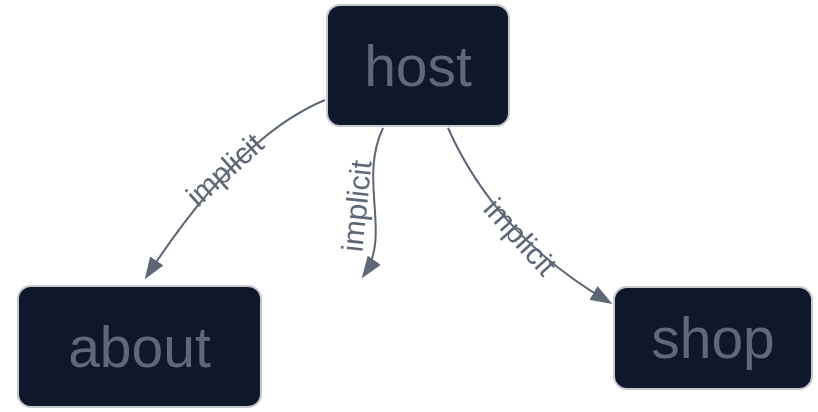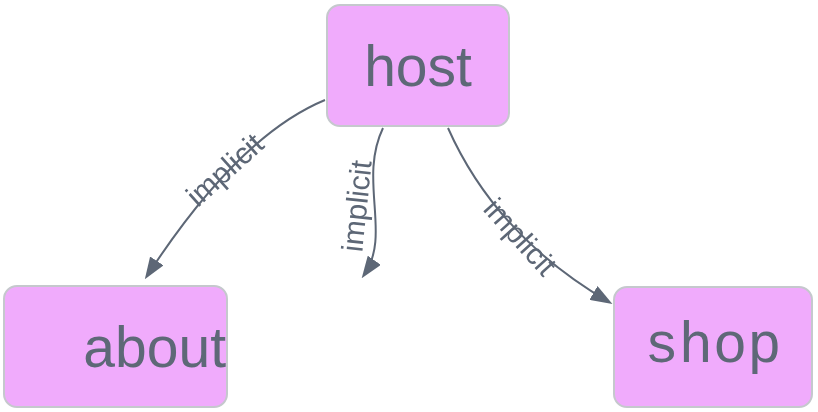--- a/index.html
+++ b/index.html
@@ -23,34 +23,34 @@
     height: 412px;
   }
   .edge {
     fill: none;
     stroke: #5d6776;
     stroke-width: 2;
   }
   .node {
     position: absolute;
     box-sizing: border-box;
-    background: #f0abfc;
+    background: #0f172a;
     border: 2px solid #c5c8cd;
     border-radius: 14px;
     display: flex;
     align-items: center;
     justify-content: center;
     font-size: 57px;
     color: #5e6877;
     cursor: pointer;
   }
   .node-host  { left: 326px; top: 4px;   width: 184px; height: 123px; }
-  .node-about { left: 3px;   top: 285px; width: 225px; height: 123px; justify-content: flex-end; }
+  .node-about { left: 17px;   top: 285px; width: 245px; height: 123px; }
   .node-cart  { left: 334px; top: 286px; width: 174px; height: 122px; }
-  .node-shop  { left: 613px; top: 286px; width: 200px; height: 122px; font-family: Liberation Mono, monospace; }
+  .node-shop  { left: 613px; top: 286px; width: 200px; height: 104px; }
   .edge-label {
     position: absolute;
     font-size: 30px;
     color: #5d6776;
     white-space: nowrap;
     pointer-events: none;
   }
   .edge-label-1 { left: 225px; top: 170px; transform: translate(-50%, -50%) rotate(-42deg); }
   .edge-label-2 { left: 357px; top: 206px; transform: translate(-50%, -50%) rotate(-84deg); }
   .edge-label-3 { left: 520px; top: 237px; transform: translate(-50%, -50%) rotate(48deg); }

